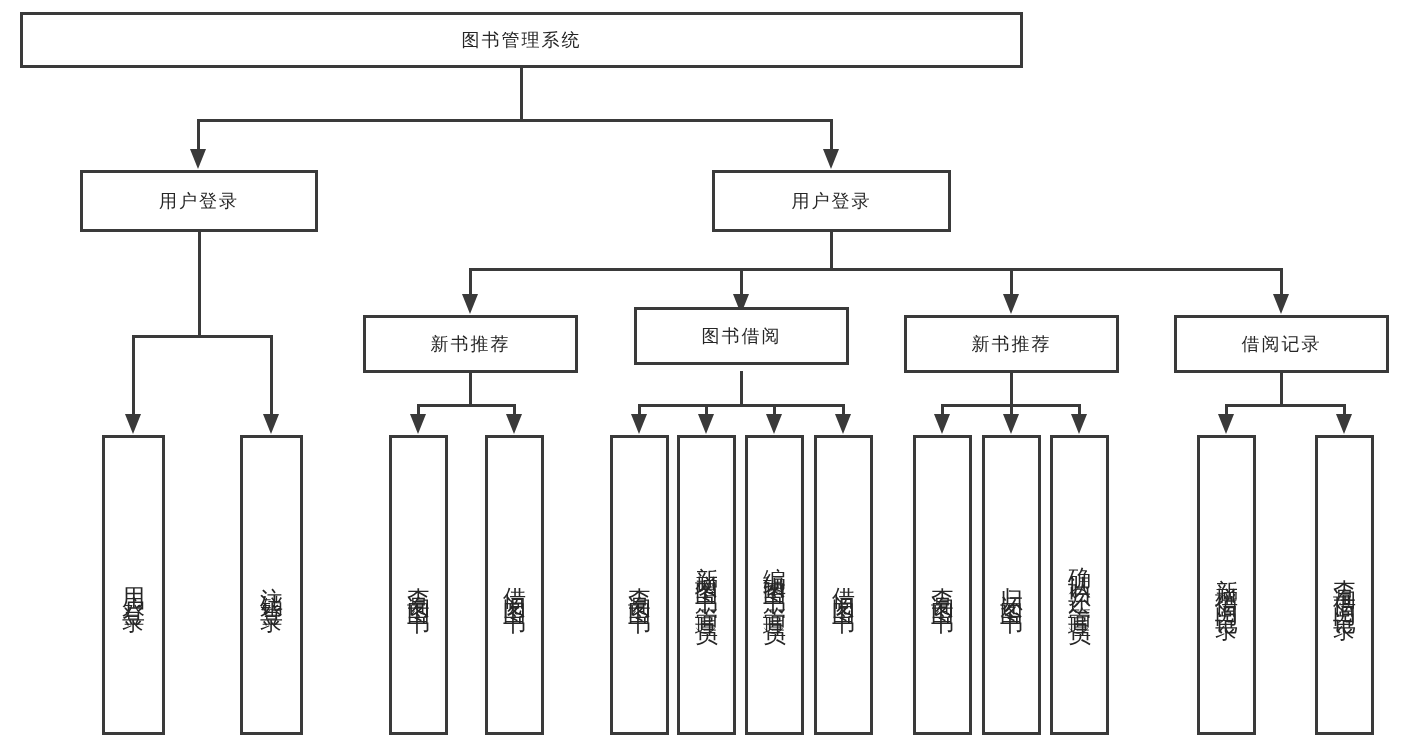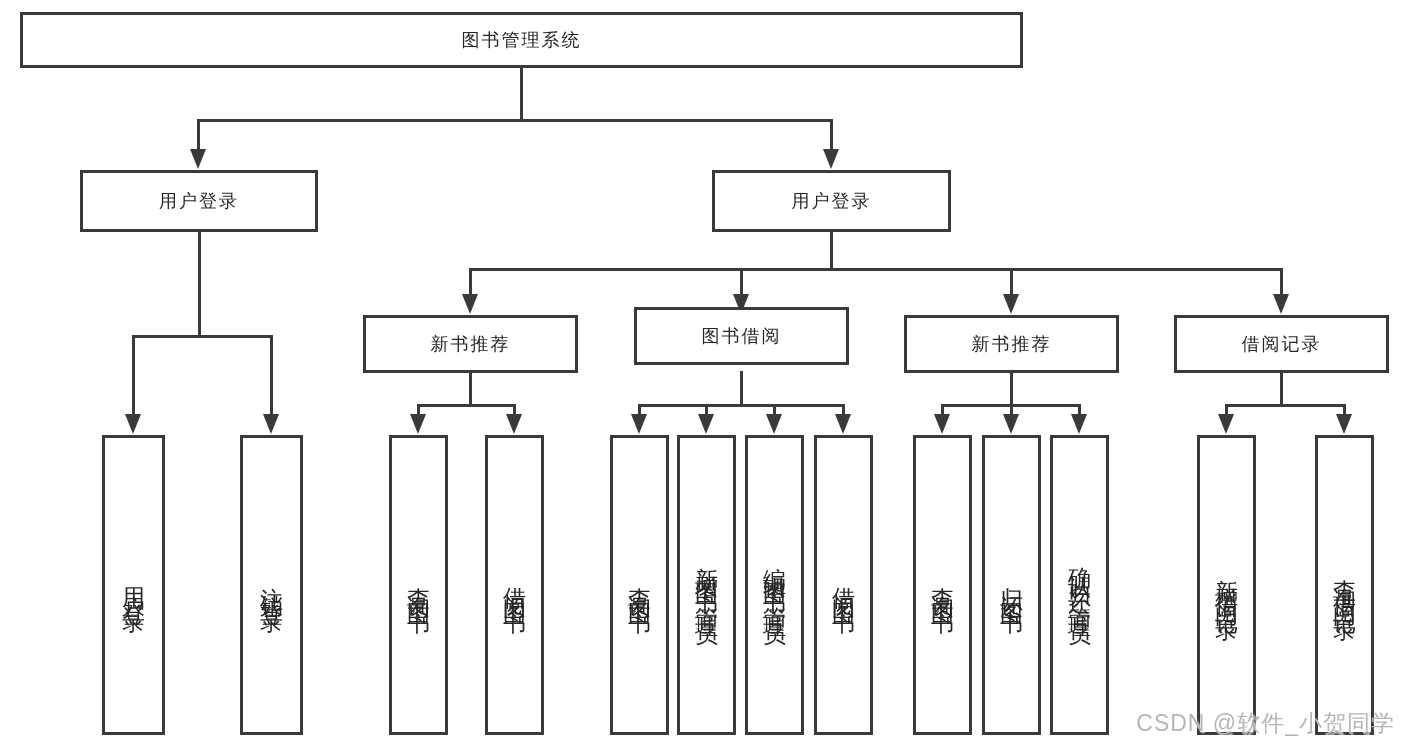--- a/index.html
+++ b/index.html
@@ -168,15 +168,14 @@
     <span class="vlabel">确认归还（管理员）</span>
   </div>
 
   <div class="box vbox" style="left:1197px;top:435px;width:59px;height:300px;">
     <span class="vlabel">新增借阅记录</span>
   </div>
   <div class="box vbox" style="left:1315px;top:435px;width:59px;height:300px;">
     <span class="vlabel">查询借阅记录</span>
   </div>
 
-  <div class="watermark">CSDN @软件_小贺同学</div>
 
 </div>
 
 </body></html>

